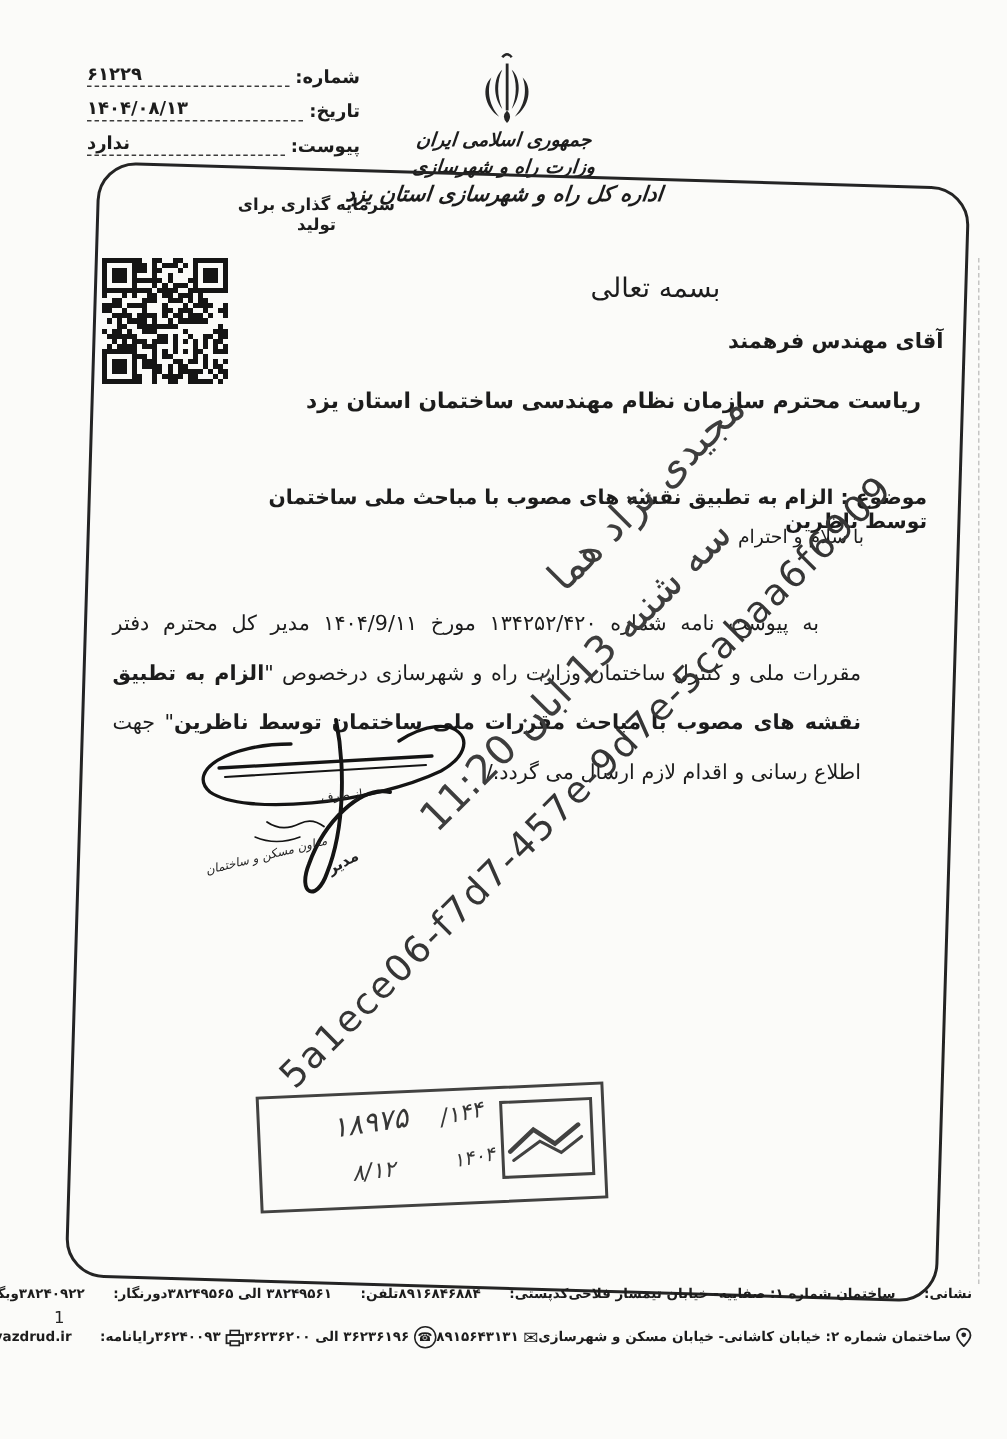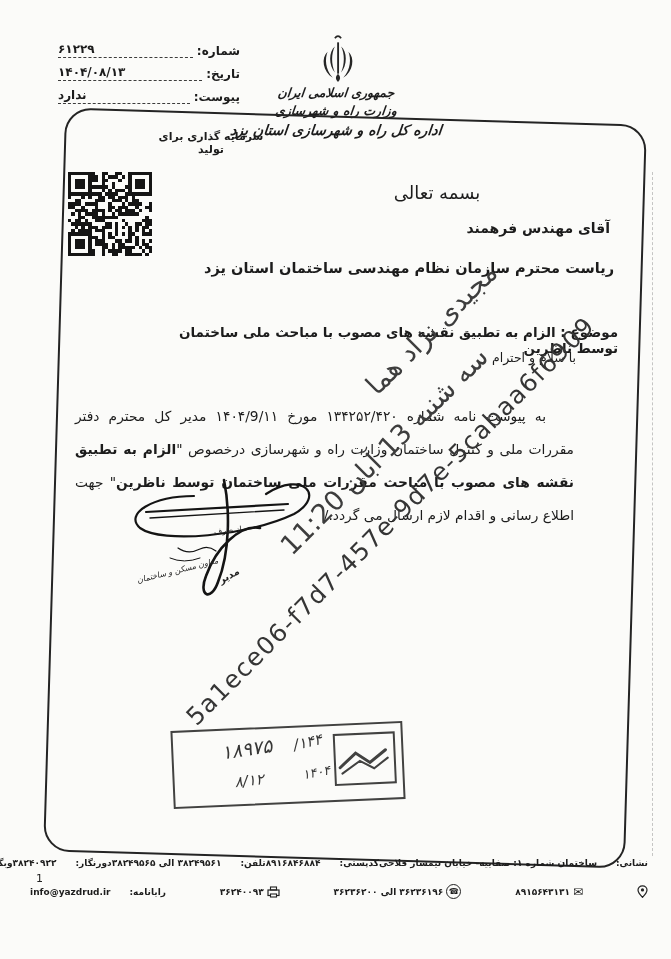--- a/index.html
+++ b/index.html
@@ -30,21 +30,21 @@
     border:2.4px solid #242424;border-radius:26px;
     transform:rotate(1.7deg);
     background:transparent;
   }
   .artifact-line{left:652px;top:172px;height:684px;border-left:1.5px dashed #9a9a9a;opacity:.55;}
   .slogan{left:146px;top:130px;width:130px;text-align:center;font-size:11px;font-weight:bold;direction:rtl;}
   .qr{left:68px;top:172px;width:84px;height:84px;}
   .qr svg{width:100%;height:100%;}
   .besmele{left:392px;top:182px;width:90px;font-size:18px;direction:rtl;text-align:center;}
   
-  .recipient-name{right:61px;top:220px;font-size:14px;font-weight:bold;direction:rtl;}
+  .recipient-name{right:42px;top:220px;font-size:14px;font-weight:bold;direction:rtl;}
   .recipient-title{right:57px;top:260px;font-size:14.5px;font-weight:bold;direction:rtl;}
   
   .subject{right:53px;top:324px;font-size:13.5px;font-weight:bold;direction:rtl;max-width:480px;}
   .greeting{right:95px;top:350px;font-size:12.5px;direction:rtl;}
   .body-par{
     right:97px;left:75px;top:386px;
     direction:rtl;text-align:justify;
     font-size:13.8px;line-height:33px;
     text-indent:28px;
   }
@@ -559,20 +559,21 @@
     <span class="ltr">www.yazd.mrud.ir</span>
   </span>
 </div>
 
 <div class="abs footer-row footer-2">
   <span class="f-item">
     <svg width="11" height="13" viewBox="0 0 11 13">
       <path d="M5.5 0.8 C8.2 0.8 10 2.8 10 5.1 C10 7.8 5.5 12.4 5.5 12.4 C5.5 12.4 1 7.8 1 5.1 C1 2.8 2.8 0.8 5.5 0.8 Z" fill="none" stroke="#222" stroke-width="1.2"></path>
       <circle cx="5.5" cy="4.9" r="1.6" fill="#222"></circle>
     </svg>
+    <span>ساختمان شماره ۲: خیابان کاشانی- خیابان مسکن و شهرسازی</span>
   </span>
   <span class="f-item">
     <span class="env-icon">✉</span>
     <span>۸۹۱۵۶۴۳۱۳۱</span>
   </span>
   <span class="f-item">
     <span class="circle-icon">☎</span>
     <span>۳۶۲۳۶۱۹۶ الی ۳۶۲۳۶۲۰۰</span>
   </span>
   <span class="f-item">

